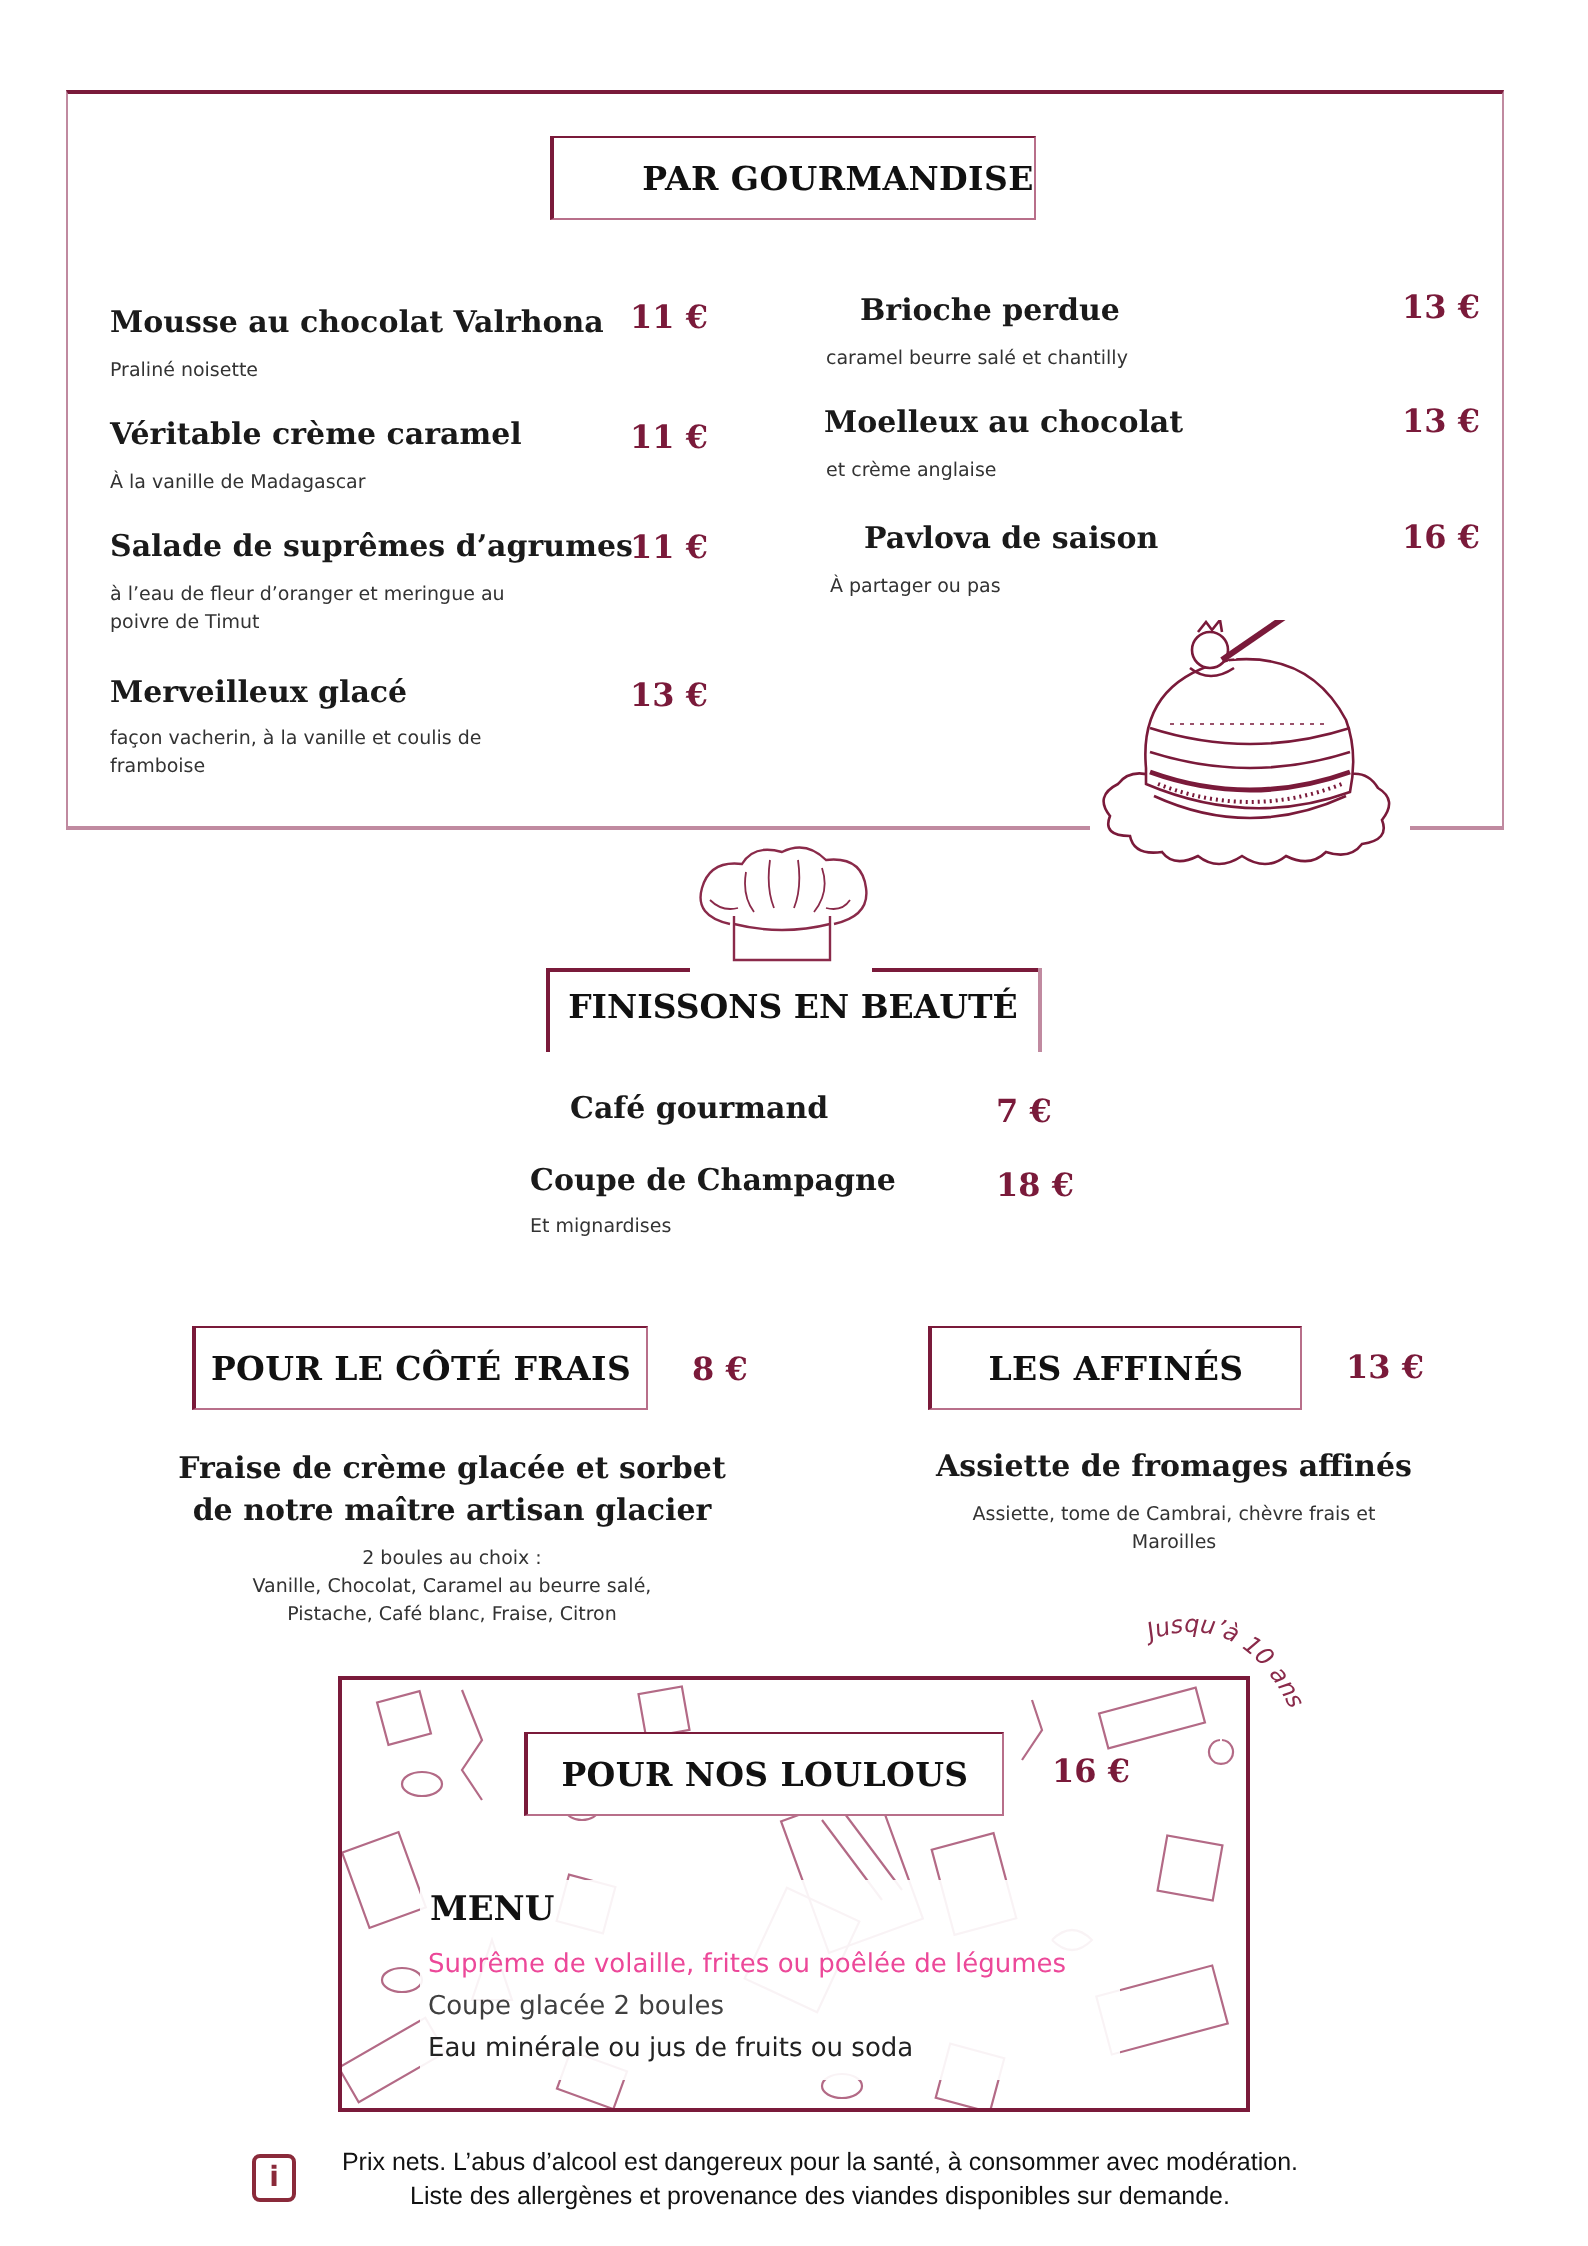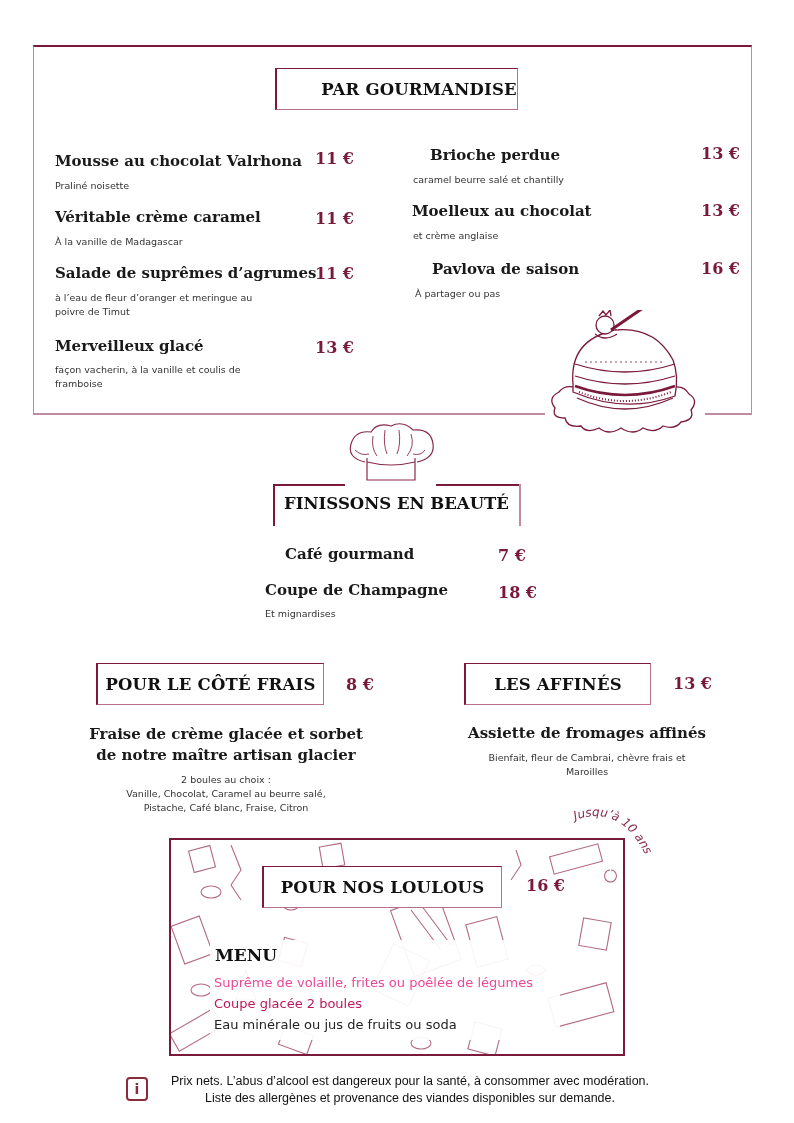--- a/index.html
+++ b/index.html
@@ -110,21 +110,21 @@
 <div class="abs price" style="left:346px;top:675px;">8 €</div>
 <div class="abs dish" style="left:56px;top:725px;width:340px;text-align:center;">Fraise de crème glacée et sorbet</div>
 <div class="abs dish" style="left:56px;top:746px;width:340px;text-align:center;">de notre maître artisan glacier</div>
 <div class="abs desc" style="left:56px;top:773px;width:340px;text-align:center;">2 boules au choix :</div>
 <div class="abs desc" style="left:56px;top:787px;width:340px;text-align:center;">Vanille, Chocolat, Caramel au beurre salé,</div>
 <div class="abs desc" style="left:56px;top:801px;width:340px;text-align:center;">Pistache, Café blanc, Fraise, Citron</div>
 
 <div class="abs title-box" style="left:464px;top:663px;width:187px;height:42px;">LES AFFINÉS</div>
 <div class="abs price" style="left:673px;top:674px;">13 €</div>
 <div class="abs dish" style="left:447px;top:724px;width:280px;text-align:center;">Assiette de fromages affinés</div>
-<div class="abs desc" style="left:447px;top:751px;width:280px;text-align:center;">Bienfait, fleur de Cambrai, chèvre frais et</div>
+<div class="abs desc" style="left:447px;top:751px;width:280px;text-align:center;">Assiette, tome de Cambrai, chèvre frais et</div>
 <div class="abs desc" style="left:447px;top:765px;width:280px;text-align:center;">Maroilles</div>
 
 <div id="loulous-box" class="abs">
   <svg width="456" height="218" viewBox="0 0 456 218">
     <g stroke="#b36a86" fill="none" stroke-width="1.1">
       <rect x="20" y="8" width="22" height="22" transform="rotate(-15 31 19)"></rect>
       <path d="M60 5 L70 30 L60 45 L70 60"></path>
       <ellipse cx="40" cy="52" rx="10" ry="6"></ellipse>
       <rect x="6" y="80" width="30" height="40" transform="rotate(-20 21 100)"></rect>
       <rect x="110" y="100" width="24" height="24" transform="rotate(15 122 112)"></rect>
@@ -155,20 +155,20 @@
 <svg class="abs" style="left:560px;top:800px;" width="110" height="85" viewBox="0 0 110 85">
   <defs>
       <path id="arc" d="M15 20 Q70 0 95 80"></path>
     </defs>
   <text font-family="DejaVu Sans, sans-serif" font-size="12" fill="#8a2a4a" font-style="italic"><textPath href="#arc">Jusqu’à 10 ans</textPath></text>
 </svg>
 
 <div id="menu-panel" class="abs"></div>
 <div class="abs serif" style="left:215px;top:945px;font-weight:bold;font-size:17px;color:#111;">MENU</div>
 <div class="abs" style="left:214px;top:975px;font-family:'DejaVu Sans',sans-serif;font-size:13px;color:#ec4899;">Suprême de volaille, frites ou poêlée de légumes</div>
-<div class="abs" style="left:214px;top:996px;font-family:'DejaVu Sans',sans-serif;font-size:13px;color:#be185d;">Coupe glacée 2 boules</div>
+<div class="abs" style="left:214px;top:996px;font-family:'DejaVu Sans',sans-serif;font-size:13px;color:#404040;">Coupe glacée 2 boules</div>
 <div class="abs" style="left:214px;top:1017px;font-family:'DejaVu Sans',sans-serif;font-size:13px;color:#222;">Eau minérale ou jus de fruits ou soda</div>
 
 <div class="abs" style="left:126px;top:1077px;width:22px;height:24px;border:2px solid #8a2a3a;border-radius:4px;display:flex;align-items:center;justify-content:center;">
   <span style="font-family:'DejaVu Sans',sans-serif;font-weight:bold;font-size:14px;color:#8a2a3a;line-height:1;">i</span>
 </div>
 <div class="abs sans" style="left:150px;top:1074px;width:520px;text-align:center;font-size:12.5px;color:#111;">Prix nets. L’abus d’alcool est dangereux pour la santé, à consommer avec modération.</div>
 <div class="abs sans" style="left:150px;top:1091px;width:520px;text-align:center;font-size:12.5px;color:#111;">Liste des allergènes et provenance des viandes disponibles sur demande.</div>
 
 </body></html>

